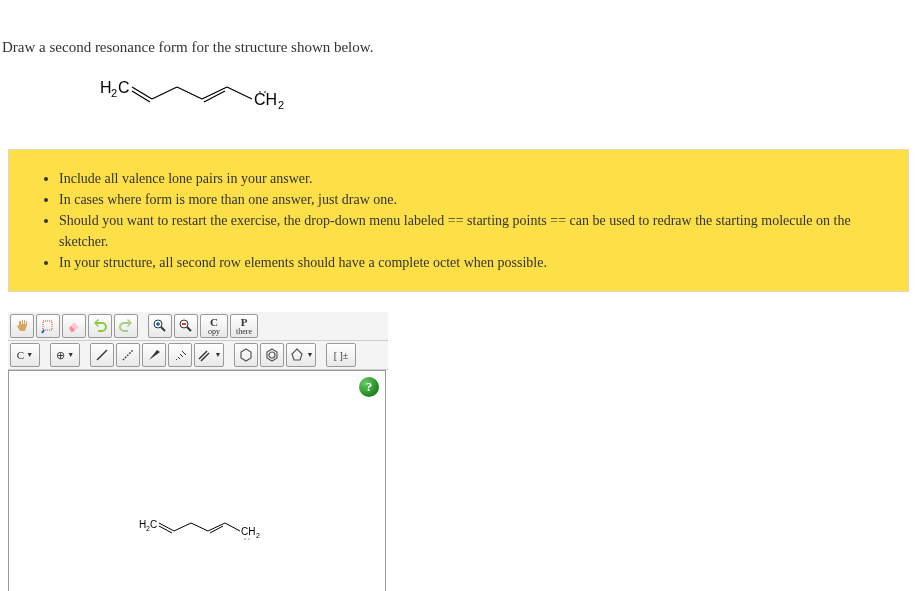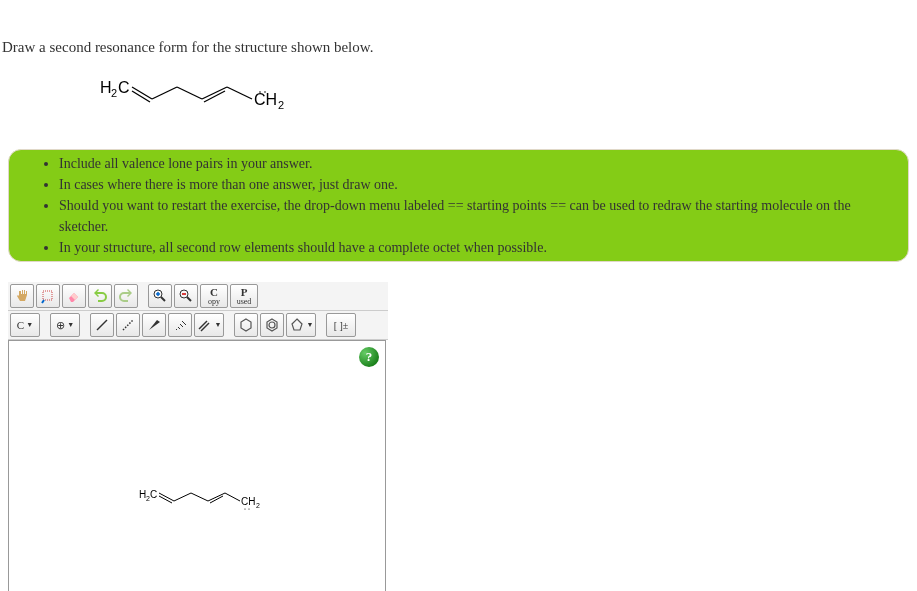--- a/index.html
+++ b/index.html
@@ -1,19 +1,19 @@
 <!DOCTYPE html>
 <html><head>
   <meta charset="utf-8">
   <style>
     * { box-sizing: border-box; margin: 0; padding: 0; }
     body { font-family: Georgia, 'Times New Roman', serif; color: #333; background: #fff; width: 917px; }
     .question-title { font-size: 15px; padding: 4px 2px; margin-top: 35px; }
     .structure-display { padding: 15px 0 20px 100px; font-family: Arial, sans-serif; font-size: 16px; }
-    .instructions-box { border: 1px solid #e0d8c8; background: #84cc16; border-radius: 13px; margin: 10px 8px 20px 8px; padding: 3px 20px; }
+    .instructions-box { border: 1px solid #e0d8c8; background: #fde047; border-radius: 0; margin: 10px 8px 20px 8px; padding: 18px 20px; }
     .instructions-box ul { list-style: disc; padding-left: 30px; }
     .instructions-box li { font-size: 14px; line-height: 1.5; color: #333; }
     
     .sketcher { margin: 8px; width: 380px; }
     .toolbar-row { display: flex; gap: 2px; padding: 2px; background: #f4f4f4; border-bottom: 1px solid #ccc; }
     .tool-btn { width: 24px; height: 24px; border: 1px solid #999; background: linear-gradient(#fff, #e8e8e8); border-radius: 2px; display: flex; align-items: center; justify-content: center; font-size: 11px; cursor: pointer; position: relative; }
     .tool-btn.wide { width: 30px; }
     .tool-btn .dropdown-arrow { font-size: 7px; margin-left: 2px; }
     .tool-btn svg { width: 16px; height: 16px; }
     .copy-paste { display: flex; flex-direction: column; font-size: 8px; line-height: 1; text-align: center; justify-content: center; width: 28px; }
@@ -50,21 +50,21 @@
     <circle cx="160" cy="17" r="0.8" fill="#000"></circle>
     <circle cx="165" cy="17" r="0.8" fill="#000"></circle>
     <text x="154" y="30" font-size="16" font-family="Arial">CH</text>
     <text x="178" y="34" font-size="11" font-family="Arial">2</text>
   </svg>
 </div>
 
 <div class="instructions-box">
   <ul>
     <li>Include all valence lone pairs in your answer.</li>
-    <li>In cases where there is more than one answer, just draw one.</li>
+    <li>In cases where form is more than one answer, just draw one.</li>
     <li>Should you want to restart the exercise, the drop-down menu labeled == starting points == can be used to redraw the starting molecule on the sketcher.</li>
     <li>In your structure, all second row elements should have a complete octet when possible.</li>
   </ul>
 </div>
 
 <div class="sketcher">
   <div class="toolbar-row">
     <div class="tool-btn">
       <svg viewBox="0 0 16 16">
           <path class="icon-hand" d="M5 3v5l-1-1-1 1 3 5h5l2-6V3h-1v3h-1V2h-1v4h-1V2h-1v4h-1V3z"></path>
@@ -107,21 +107,21 @@
           <line x1="9" y1="9" x2="13" y2="13" stroke="#333" stroke-width="2"></line>
           <line x1="4" y1="6" x2="8" y2="6" stroke="#c00" stroke-width="1.5"></line>
         </svg>
     </div>
     <div class="tool-btn copy-paste">
       <span class="top">C</span>
       <span>opy</span>
     </div>
     <div class="tool-btn copy-paste">
       <span class="top">P</span>
-      <span>used</span>
+      <span>there</span>
     </div>
   </div>
 
   <div class="toolbar-row">
     <div class="tool-btn wide">
       <span>C</span>
       <span class="dropdown-arrow">▼</span>
     </div>
     <div style="width:6px"></div>
     <div class="tool-btn wide">

